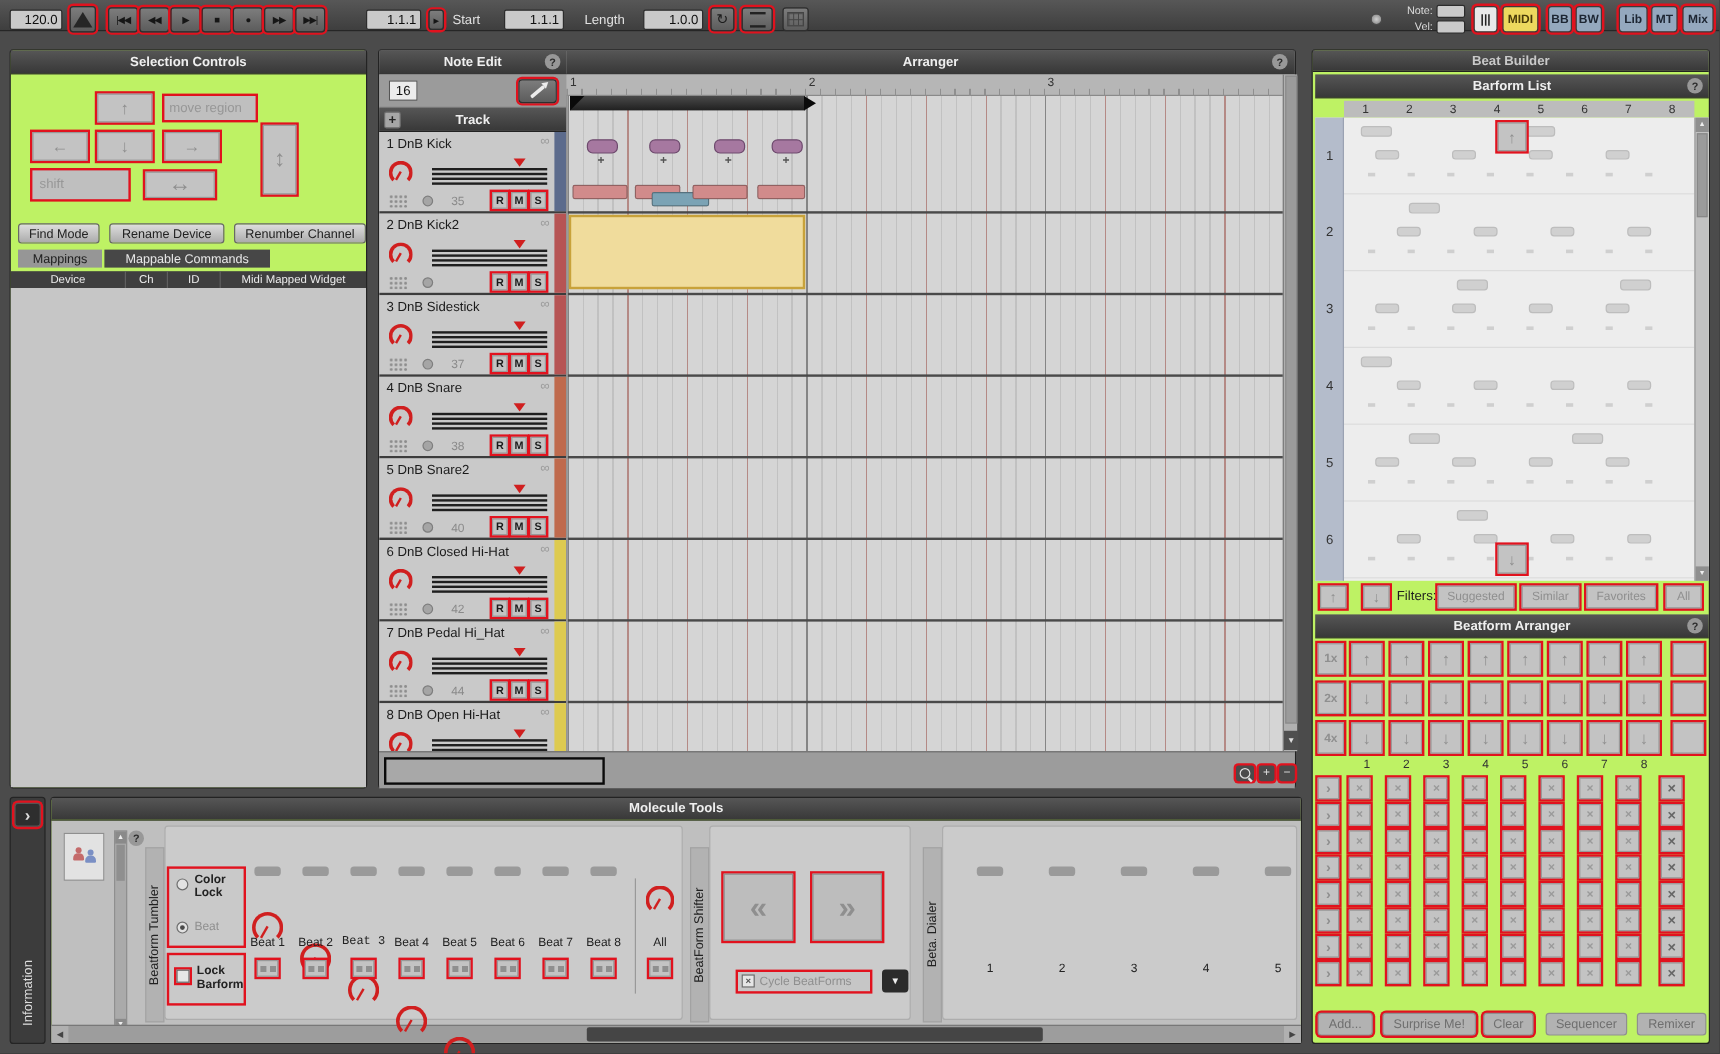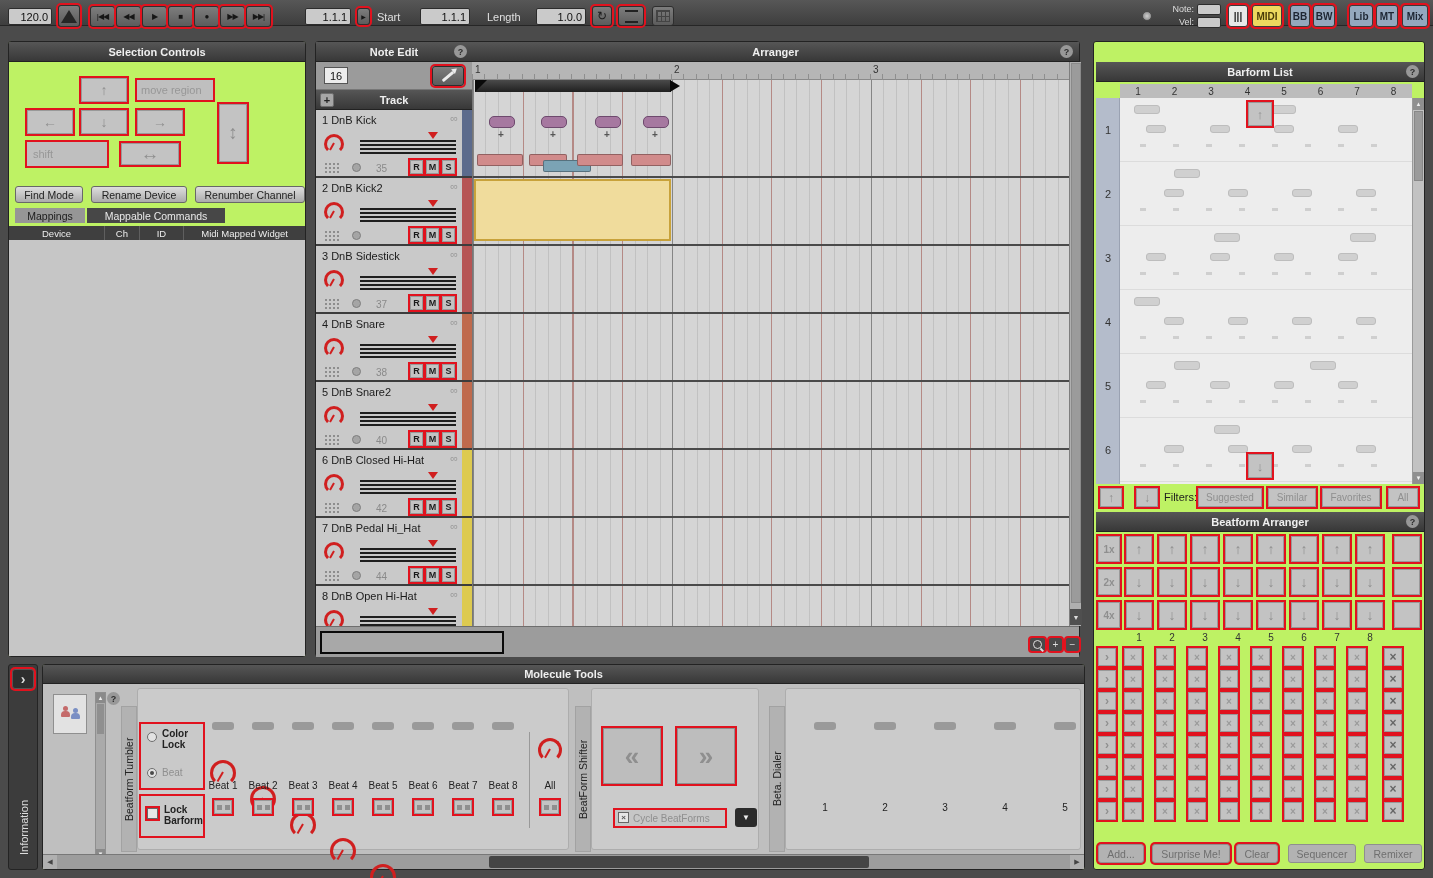--- a/index.html
+++ b/index.html
@@ -329,20 +329,23 @@
       <div class="a" style="left:4px;top:4px;width:184px;height:23px;background:#a8a8a8;border:2px solid #0a0a0a"></div>
       <div class="a c hl" style="left:714px;top:11px;width:15px;height:13px;background:#4a4a4a;border-radius:2px">
         <span class="mag"></span>
       </div>
       <div class="a c hl" style="left:733px;top:11px;width:13px;height:13px;background:#4a4a4a;border-radius:2px;color:#ddd;font-size:10px">+</div>
       <div class="a c hl" style="left:750px;top:11px;width:13px;height:13px;background:#4a4a4a;border-radius:2px;color:#ddd;font-size:10px">−</div>
     </div>
   </div>
 
   <div class="a panel" id="bbpanel" style="left:1093px;top:41px;width:332px;height:829px">
+    <div class="a hd c" style="left:0;top:0;width:330px;height:18px;color:#c9c9c9">
+      <span>Beat Builder</span>
+    </div>
     <div class="a hd c" style="left:2px;top:20px;width:328px;height:20px">
       <span>Barform List</span>
       <span class="q a" style="right:5px;top:3px">?</span>
     </div>
     <div class="a" id="bfcols" style="left:26px;top:42px;width:292px;height:14px;background:#bcbcbc">
         <div class="a c" style="left: 0px; top: 0px; width: 36px; height: 14px; font-size: 10px; color: rgb(51, 51, 51);">1</div>
         <div class="a c" style="left: 36.5px; top: 0px; width: 36px; height: 14px; font-size: 10px; color: rgb(51, 51, 51);">2</div>
         <div class="a c" style="left: 73px; top: 0px; width: 36px; height: 14px; font-size: 10px; color: rgb(51, 51, 51);">3</div>
         <div class="a c" style="left: 109.5px; top: 0px; width: 36px; height: 14px; font-size: 10px; color: rgb(51, 51, 51);">4</div>
         <div class="a c" style="left: 146px; top: 0px; width: 36px; height: 14px; font-size: 10px; color: rgb(51, 51, 51);">5</div>
@@ -681,21 +684,21 @@
         </div>
         <div class="a" style="left: 209px; top: 38px; width: 22px; height: 8px; background: rgb(154, 154, 154); border-radius: 3px;"></div>
         <div class="a knob" style="left: 207px; top: 52px; width: 26px; height: 26px;"></div>
         <div class="a c" style="left: 200px; top: 96px; width: 40px; font-size: 10px; color: rgb(34, 34, 34);">Beat 2</div>
         <div class="a gb hl" style="left: 211px; top: 116px; width: 18px; height: 14px;">
           <div class="a" style="left: 2px; top: 4px; width: 5px; height: 5px; background: rgb(143, 143, 143);"></div>
           <div class="a" style="left: 10px; top: 4px; width: 5px; height: 5px; background: rgb(143, 143, 143);"></div>
         </div>
         <div class="a" style="left: 249px; top: 38px; width: 22px; height: 8px; background: rgb(154, 154, 154); border-radius: 3px;"></div>
         <div class="a knob" style="left: 247px; top: 52px; width: 26px; height: 26px;"></div>
-        <div class="a c" style="left: 240px; top: 96px; width: 40px; font-size: 10px; color: rgb(34, 34, 34);">Beat 3</div>
+        <div class="a c" style="left: 240px; top: 96px; width: 40px; font-size: 10px; color: rgb(34, 34, 34); font-family: Liberation Mono, monospace;">Beat 3</div>
         <div class="a gb hl" style="left: 251px; top: 116px; width: 18px; height: 14px;">
           <div class="a" style="left: 2px; top: 4px; width: 5px; height: 5px; background: rgb(143, 143, 143);"></div>
           <div class="a" style="left: 10px; top: 4px; width: 5px; height: 5px; background: rgb(143, 143, 143);"></div>
         </div>
         <div class="a" style="left: 289px; top: 38px; width: 22px; height: 8px; background: rgb(154, 154, 154); border-radius: 3px;"></div>
         <div class="a knob" style="left: 287px; top: 52px; width: 26px; height: 26px;"></div>
         <div class="a c" style="left: 280px; top: 96px; width: 40px; font-size: 10px; color: rgb(34, 34, 34);">Beat 4</div>
         <div class="a gb hl" style="left: 291px; top: 116px; width: 18px; height: 14px;">
           <div class="a" style="left: 2px; top: 4px; width: 5px; height: 5px; background: rgb(143, 143, 143);"></div>
           <div class="a" style="left: 10px; top: 4px; width: 5px; height: 5px; background: rgb(143, 143, 143);"></div>

